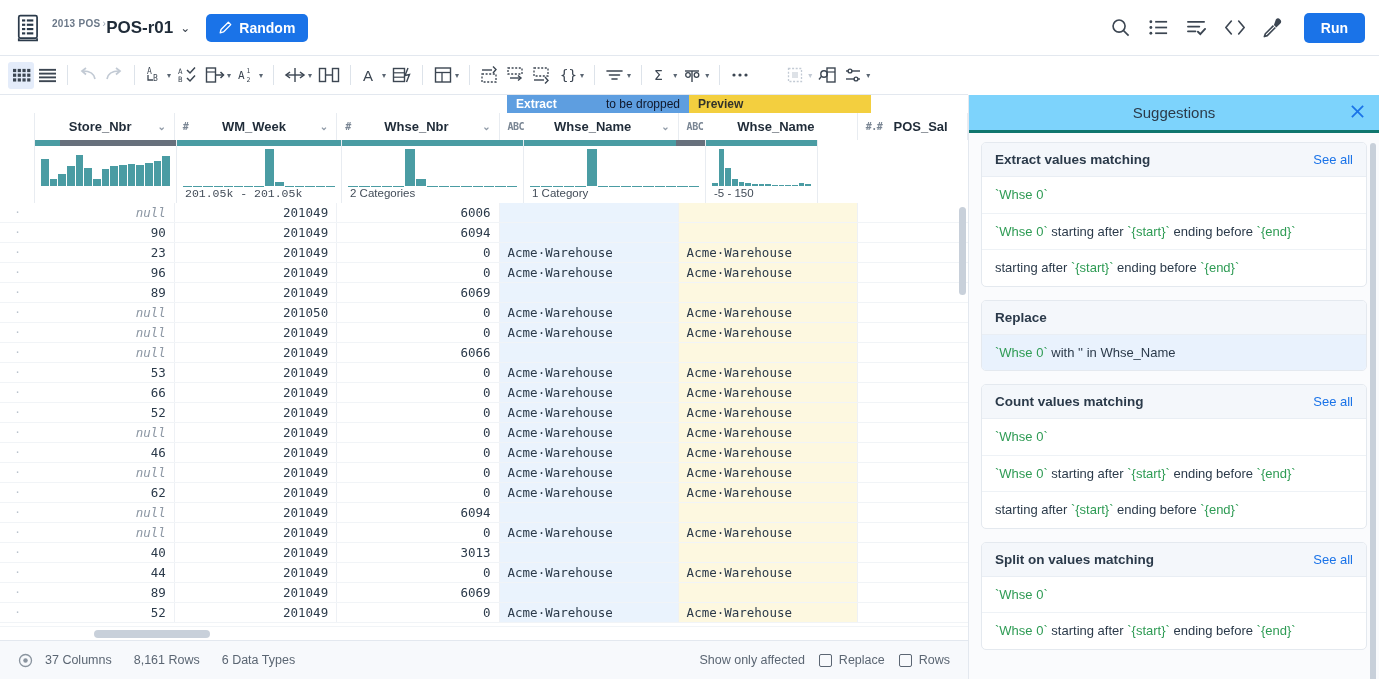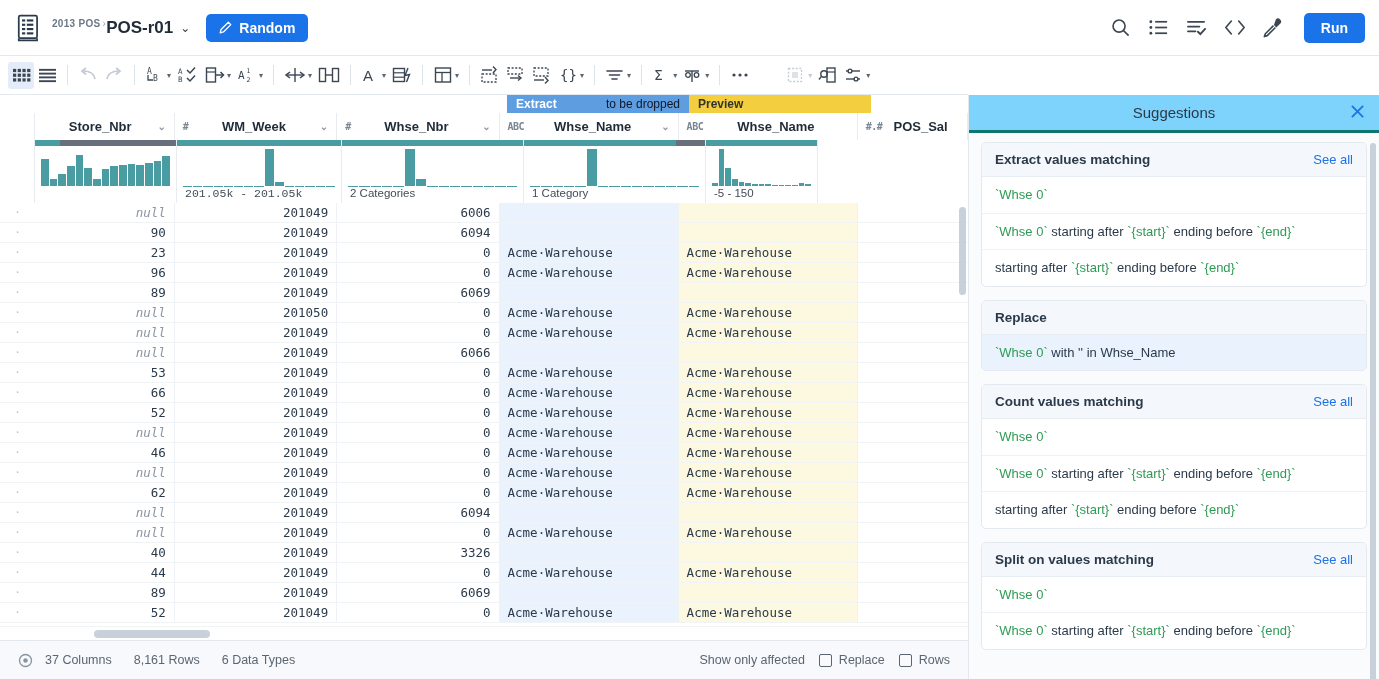--- a/index.html
+++ b/index.html
@@ -811,21 +811,21 @@
               <div class="dcell num" style="width: 165px;">201049</div>
               <div class="dcell num" style="width: 165px;">0</div>
               <div class="dcell src" style="width: 182px;">Acme·Warehouse</div>
               <div class="dcell prev" style="width: 182px;">Acme·Warehouse</div>
               <div class="dcell num blank" style="width: 112px;"></div>
             </div>
             <div class="drow">
               <div class="gutter">·</div>
               <div class="dcell num" style="width: 142px;">40</div>
               <div class="dcell num" style="width: 165px;">201049</div>
-              <div class="dcell num" style="width: 165px;">3326</div>
+              <div class="dcell num" style="width: 165px;">3013</div>
               <div class="dcell src" style="width: 182px;">
                 <span class="mark">Whse 0</span>
               </div>
               <div class="dcell prev" style="width: 182px;"></div>
               <div class="dcell num blank" style="width: 112px;"></div>
             </div>
             <div class="drow">
               <div class="gutter">·</div>
               <div class="dcell num" style="width: 142px;">44</div>
               <div class="dcell num" style="width: 165px;">201049</div>

